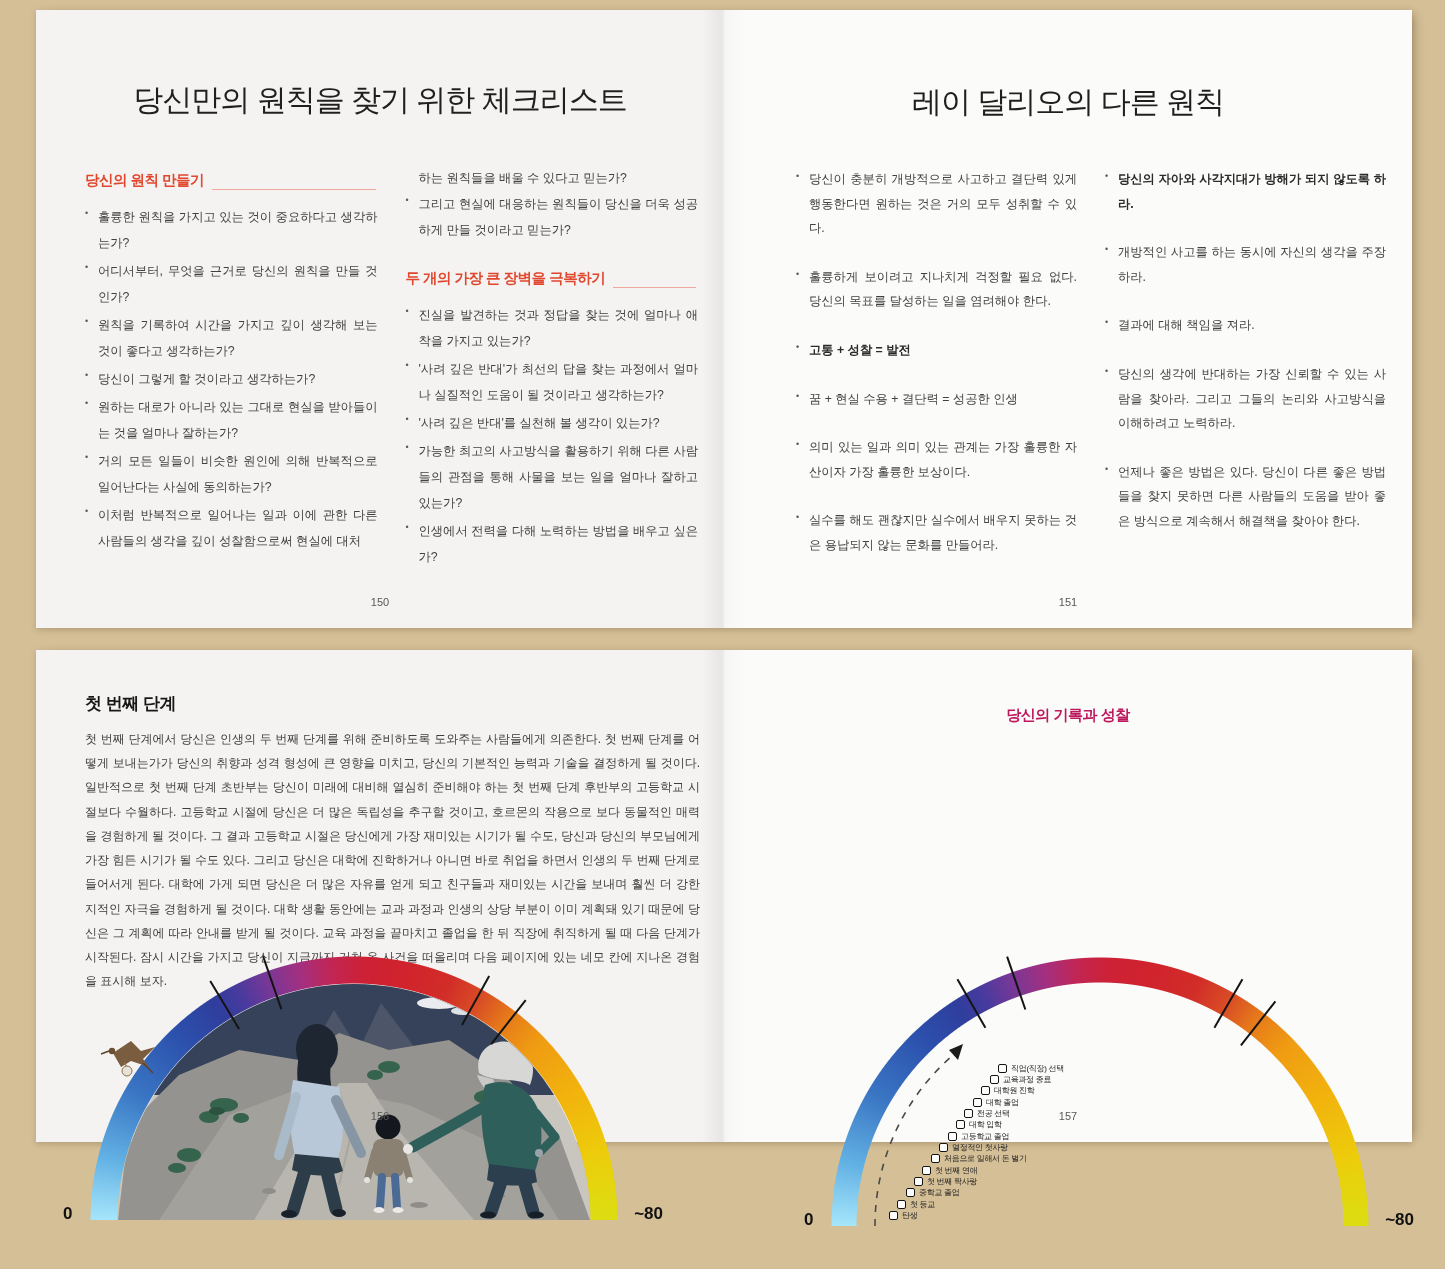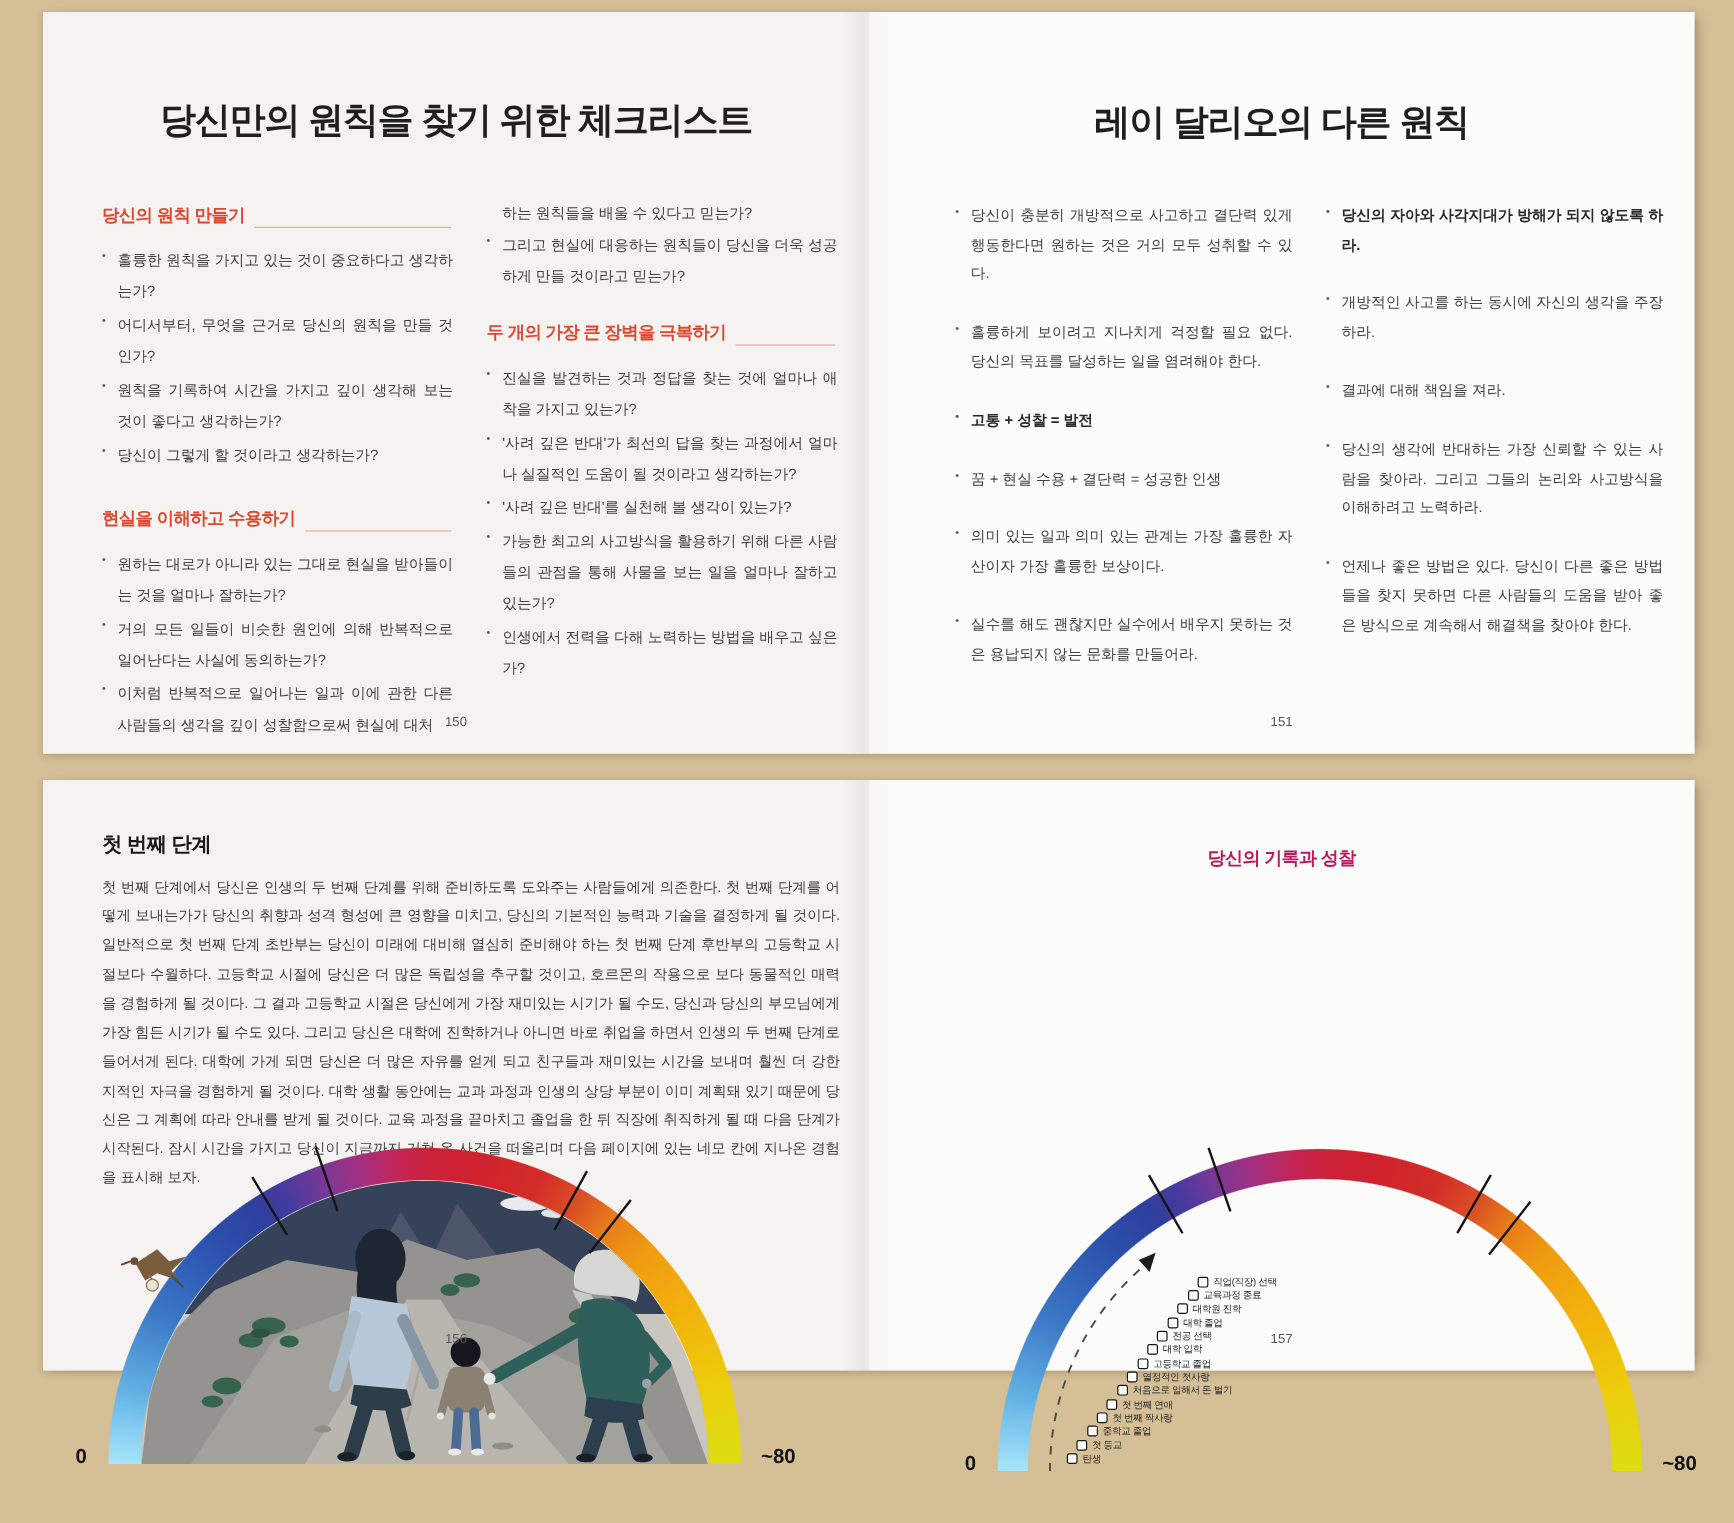--- a/index.html
+++ b/index.html
@@ -10,21 +10,21 @@
             box-shadow:0 2px 6px rgba(90,70,40,.25), 8px 0 10px -6px rgba(90,70,40,.35); }
   .spread-top { top:10px; height:618px; }
   .spread-bottom { top:650px; height:492px; }
   .page { position:relative; flex:1; }
   .page-l { background:#f4f3f1; }
   .page-r { background:#fbfbfa; }
   .gutter { position:absolute; top:0; bottom:0; left:50%; width:44px; transform:translateX(-50%);
             background:linear-gradient(to right, rgba(0,0,0,0) 0%, rgba(0,0,0,.05) 42%, rgba(0,0,0,.02) 55%, rgba(255,255,255,0) 100%);
             pointer-events:none; }
 
-  .page-title { text-align:center; font-size:30px; font-weight:700; color:#1f1f1f; letter-spacing:-1px; }
+  .page-title { text-align:center; font-size:30px; font-weight:400; color:#1f1f1f; letter-spacing:-1px; }
   .pt-150 { margin-top:70px; }
   .pt-151 { margin-top:72px; }
 
   .cols { display:flex; gap:28px; margin-top:44px; }
   .col { flex:1; font-size:12.3px; line-height:2.12; color:#414141; text-align:justify; }
   .p150-body { padding:0 26px 0 49px; }
   .p151-body { padding:0 26px 0 72px; }
   .p151-body .col { line-height:2.0; }
 
   .sec-head { display:flex; align-items:flex-end; color:#e1472f; font-weight:700; font-size:14.5px;
@@ -89,24 +89,20 @@
           <div class="sec-head">
             <span>당신의 원칙 만들기</span>
             <span class="sec-rule"></span>
           </div>
           <ul class="blist">
             <li>훌륭한 원칙을 가지고 있는 것이 중요하다고 생각하는가?</li>
             <li>어디서부터, 무엇을 근거로 당신의 원칙을 만들 것인가?</li>
             <li>원칙을 기록하여 시간을 가지고 깊이 생각해 보는 것이 좋다고 생각하는가?</li>
             <li>당신이 그렇게 할 것이라고 생각하는가?</li>
           </ul>
-          <div class="sec-head" style="margin-top:26px;">
-            <span>현실을 이해하고 수용하기</span>
-            <span class="sec-rule"></span>
-          </div>
           <ul class="blist">
             <li>원하는 대로가 아니라 있는 그대로 현실을 받아들이는 것을 얼마나 잘하는가?</li>
             <li>거의 모든 일들이 비슷한 원인에 의해 반복적으로 일어난다는 사실에 동의하는가?</li>
             <li>이처럼 반복적으로 일어나는 일과 이에 관한 다른 사람들의 생각을 깊이 성찰함으로써 현실에 대처</li>
           </ul>
         </div>
         <div class="col">
           <div class="frag">하는 원칙들을 배울 수 있다고 믿는가?</div>
           <ul class="blist">
             <li>그리고 현실에 대응하는 원칙들이 당신을 더욱 성공하게 만들 것이라고 믿는가?</li>

